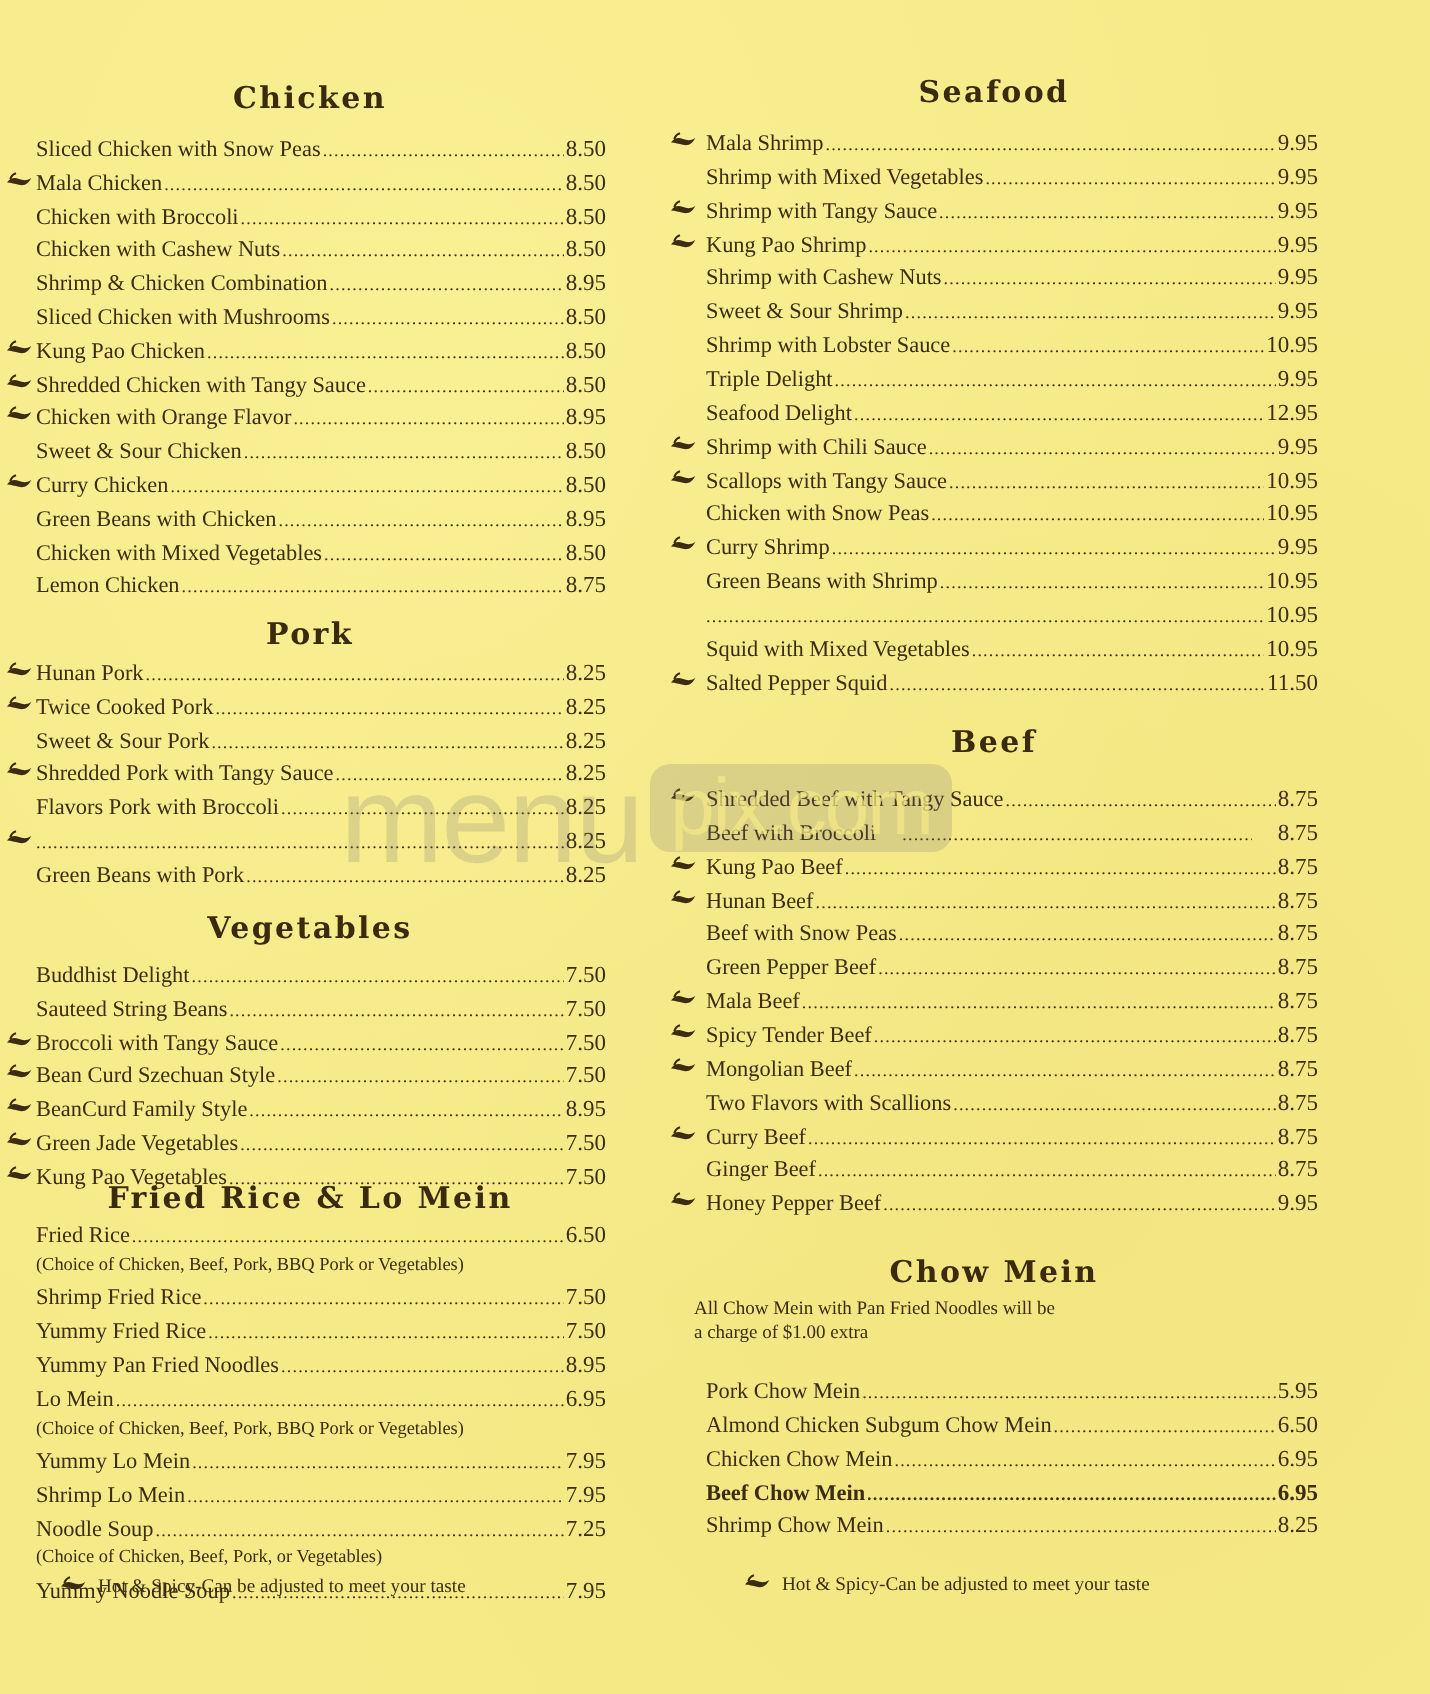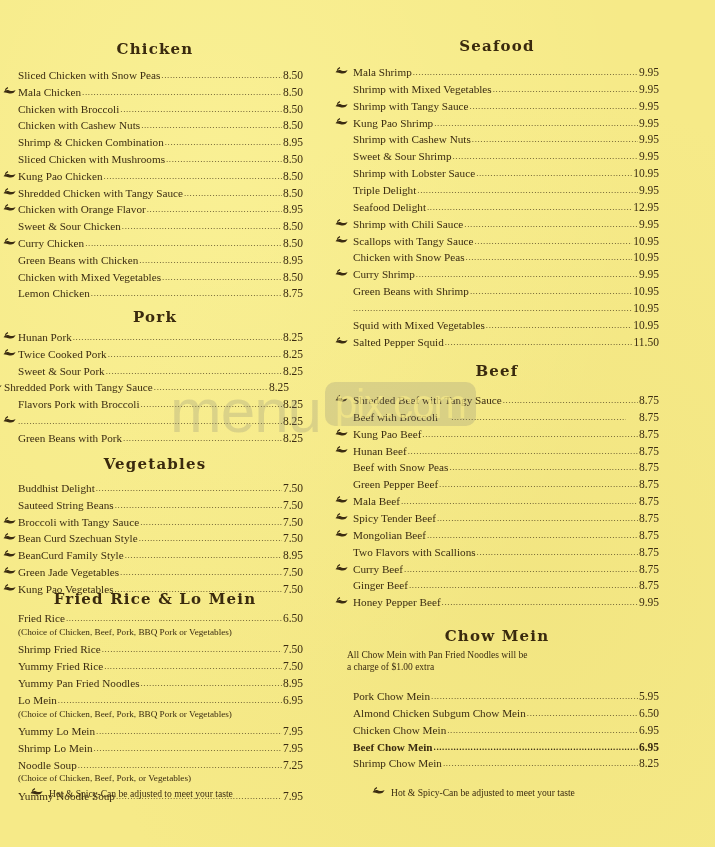--- a/index.html
+++ b/index.html
@@ -182,21 +182,21 @@
           </svg></span>
         <span class="name">Twice Cooked Pork</span>
         <span class="dots"></span>
         <span class="price">8.25</span>
       </div>
       <div class="row" style="top: 361.6px; left: 18px; width: 285px;">
         <span class="name">Sweet &amp; Sour Pork</span>
         <span class="dots"></span>
         <span class="price">8.25</span>
       </div>
-      <div class="row" style="top: 378.4px; left: 4px; width: 285px;">
+      <div class="row" style="top: 378.4px; left: 18px; width: 285px;">
         <span class="spicy" style="left: -15px;"><svg viewBox="0 0 13 10" width="13" height="10">
             <path d="M0.5 6.2 C2 4.2 4 3.6 6.2 4.4 C8.4 5.2 10.2 5.6 12.6 4.0 C11.4 6.8 9.0 8.2 6.4 7.4 C4.4 6.8 2.6 6.4 0.5 6.2 Z" fill="#3b2c12"></path>
             <path d="M2.2 4.6 C2.6 3.0 3.6 2.0 5.0 1.6" stroke="#3b2c12" stroke-width="1.1" fill="none"></path>
           </svg></span>
         <span class="name">Shredded Pork with Tangy Sauce</span>
         <span class="dots"></span>
         <span class="price">8.25</span>
       </div>
       <div class="row" style="top: 395.2px; left: 18px; width: 285px;">
         <span class="name">Flavors Pork with Broccoli</span>

